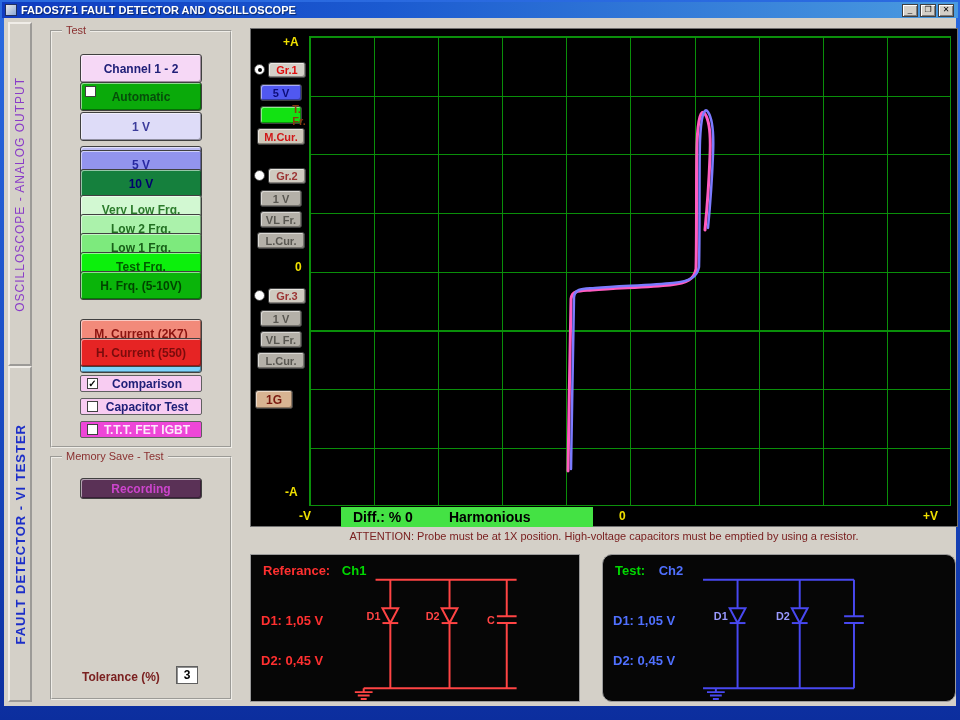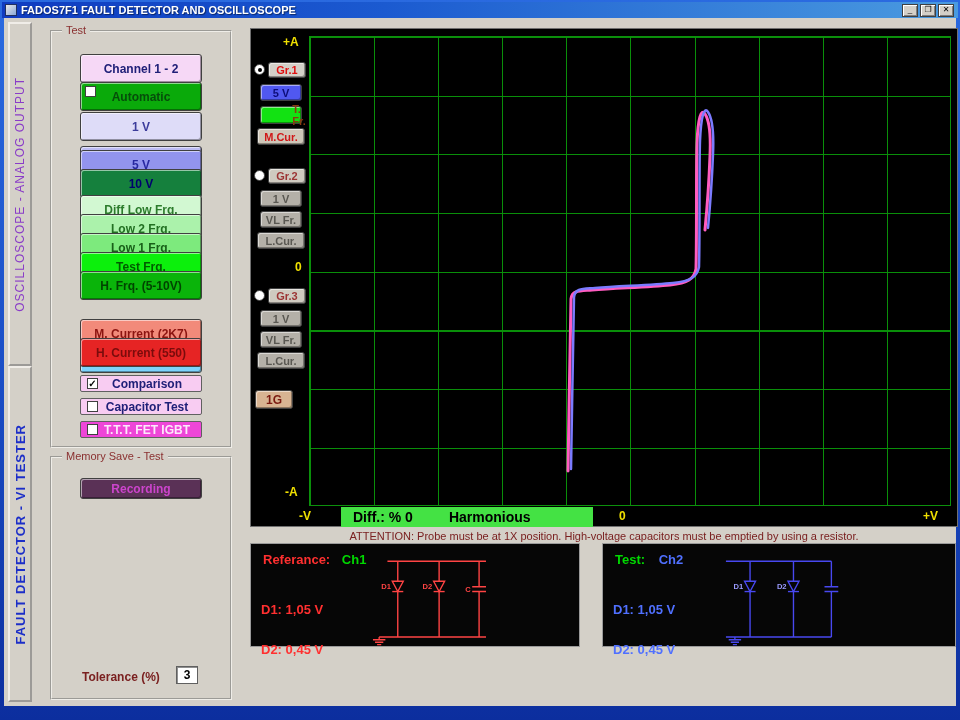--- a/index.html
+++ b/index.html
@@ -102,23 +102,23 @@
 
   .status-bar { position:absolute; left:90px; top:478px; width:252px; height:20px; background:#44e244;
     display:flex; align-items:center; color:#000; font-size:14px; font-weight:bold; }
   .status-bar .diff { margin-left:12px; }
   .status-bar .harm { margin-left:36px; }
 
   .attention { position:absolute; left:246px; top:512px; width:708px; text-align:center;
     color:#7a2020; font-size:11px; }
 
   
-  .bpanel { position:absolute; top:525px; height:104px; background:#060606; border:1px solid #9a9a9a;text-decoration:underline; }
+  .bpanel { position:absolute; top:536px; height:148px; background:#060606; border:1px solid #9a9a9a;text-decoration:underline; }
   .p-ref { left:246px; width:330px; }
-  .p-tst { left:598px; width:354px; }
+  .p-tst { left:598px; width:354px;border-radius:10px; }
   .bpanel .hdr { position:absolute; top:8px; left:12px; font-size:13px; font-weight:bold; white-space:nowrap; }
   .red { color:#ff3030; } .green { color:#00d800; } .blue { color:#5070ff; }
   .dval { position:absolute; left:10px; font-size:13px; font-weight:bold; white-space:nowrap; }
   .bpanel svg.circuit { position:absolute; left:0; top:0; width:100%; height:100%; }
 </style>
 </head>
 <body>
 
 <div class="window">
 
@@ -148,21 +148,21 @@
       <div class="btn b-auto">
         <span class="cb"></span>
         <span>Automatic</span>
       </div>
 
       <div class="btn v1">1 V</div>
       <div class="btn v2">2 V</div>
       <div class="btn v3">5 V</div>
       <div class="btn v4">10 V</div>
 
-      <div class="btn f1">Diff Low Frq.</div>
+      <div class="btn f1">Very Low Frq.</div>
       <div class="btn f2">Low 2 Frq.</div>
       <div class="btn f3">Low 1 Frq.</div>
       <div class="btn f4">Test Frq.</div>
       <div class="btn f5">H. Frq.  (5-10V)</div>
 
       <div class="btn cu1">L. Current (47K)</div>
       <div class="btn cu2">M. Current (2K7)</div>
       <div class="btn cu3">H. Current (550)</div>
 
       <div class="chkrow chk1">

